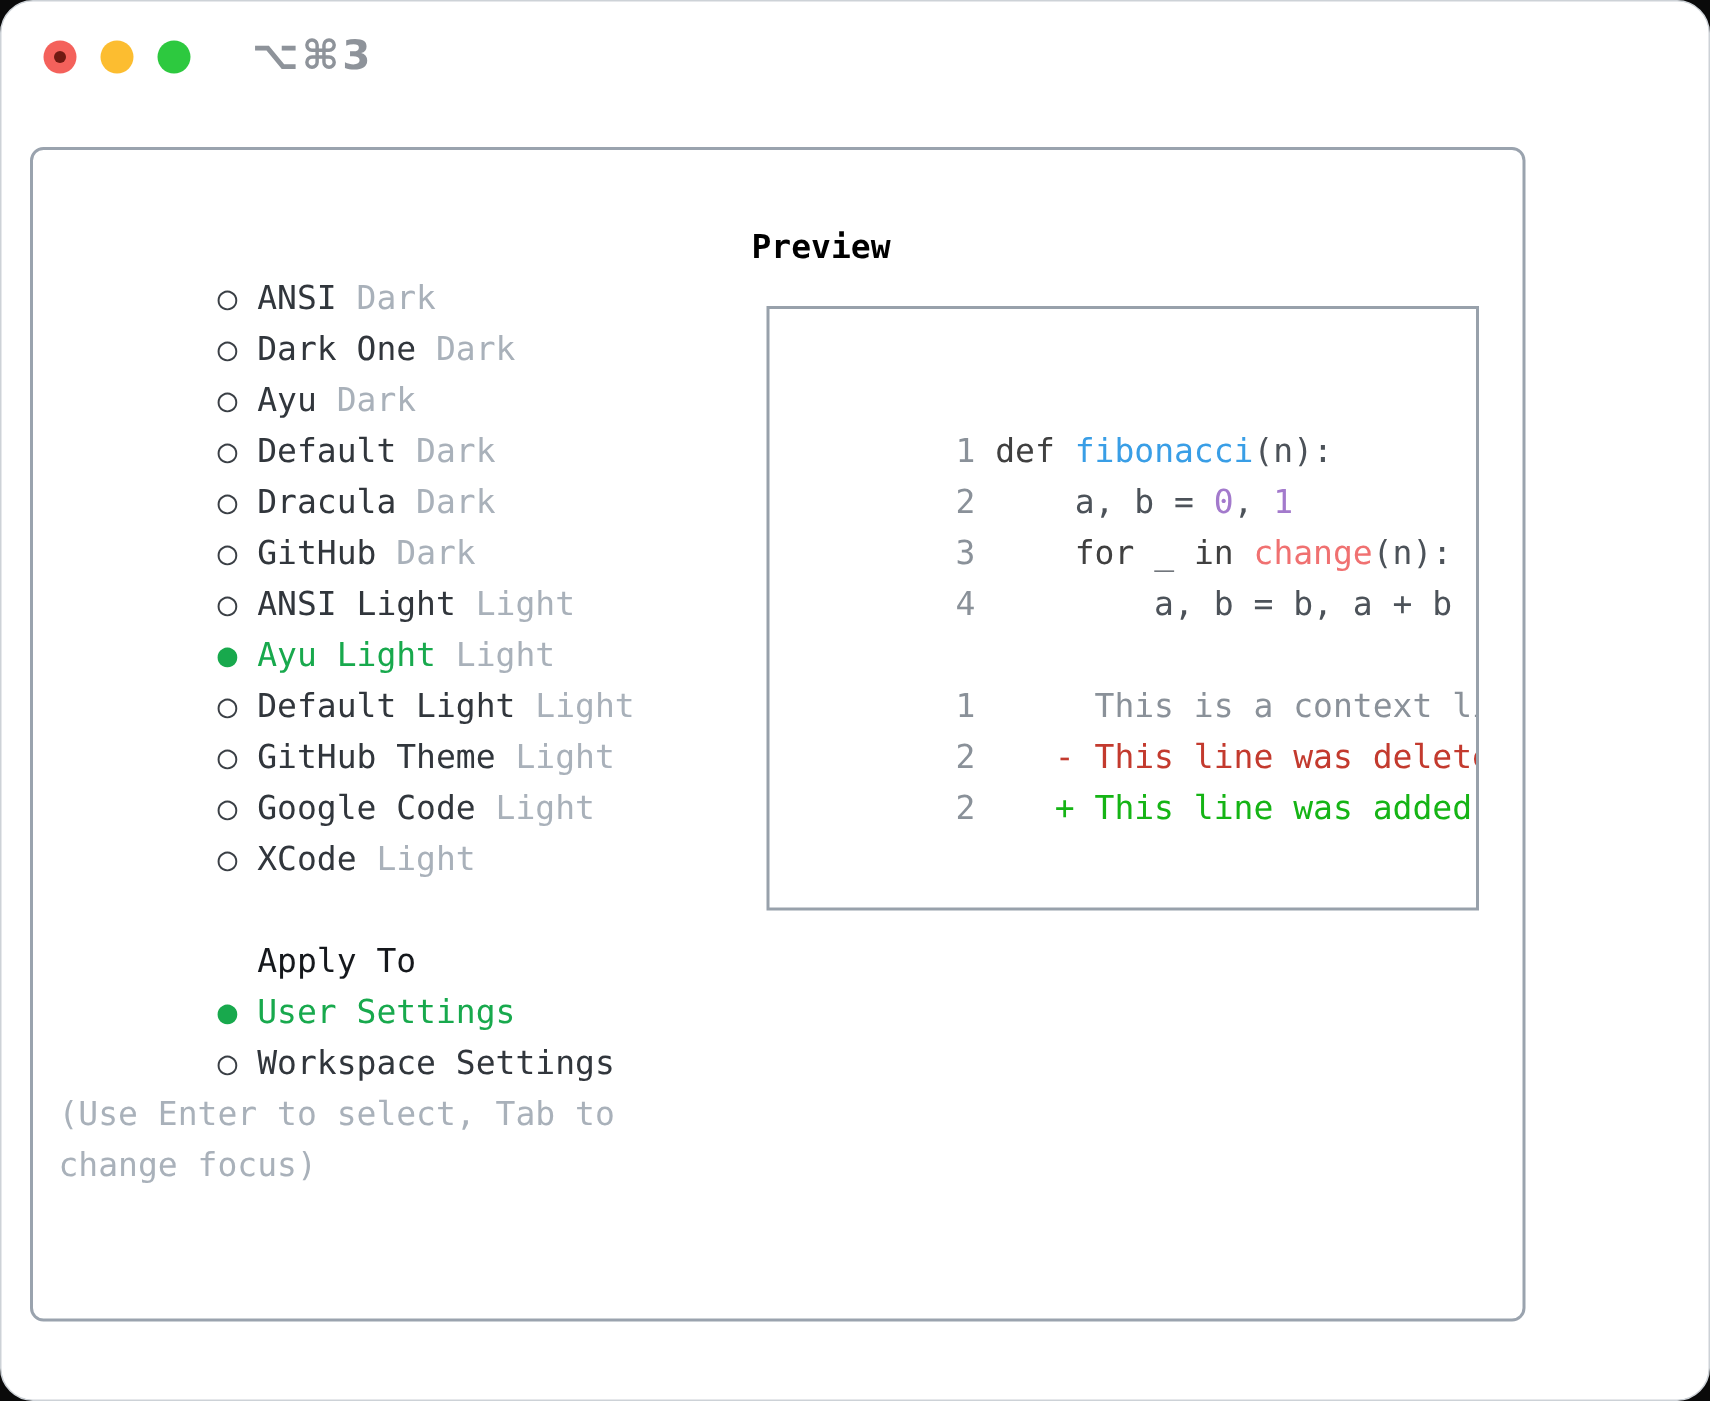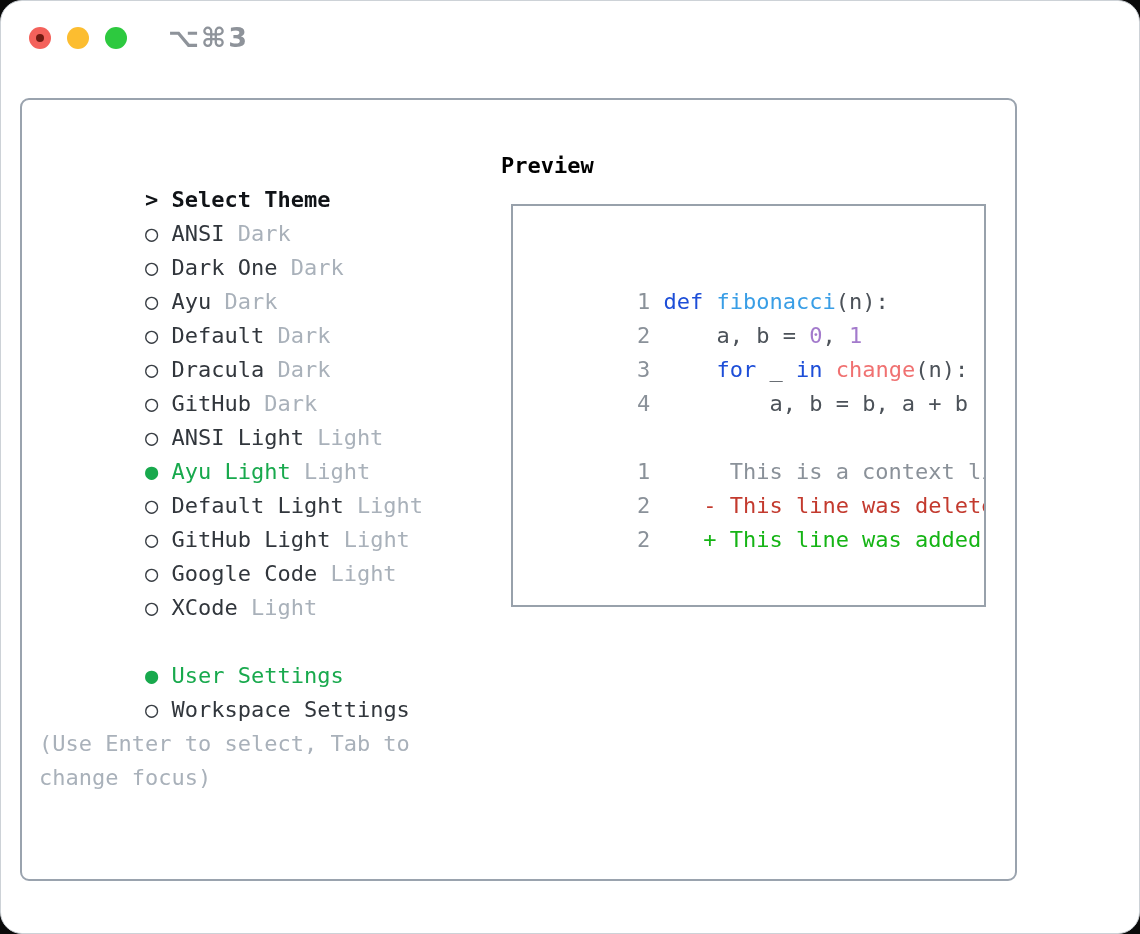--- a/index.html
+++ b/index.html
@@ -41,21 +41,21 @@
     font-size:22px;line-height:34px;font-weight:bold;color:#000000;white-space:pre;
   }
   .preview-box{
     position:absolute;left:489px;top:104px;width:475px;height:403px;
     border:2px solid #98a1ab;background:#fff;box-sizing:border-box;
     padding:45px 0 0 18px;overflow:hidden;
   }
   .cline{height:34px;font-size:22px;line-height:34px;white-space:pre;}
   .ln{display:inline-block;width:2ch;color:#8a9199;}
   .tok{color:#4c5259;}
-  .tok.kw{color:#1d4ed8;}
+  .tok.kw{color:#404040;}
   .tok.fn{color:#399ee6;}
   .tok.builtin{color:#f07171;}
   .tok.num{color:#a37acc;}
   .dpad{display:inline-block;width:3ch;}
   .dmark{display:inline-block;width:2ch;}
   .diff-context{color:#8a9199;}
   .diff-deleted{color:#c33a2e;}
   .diff-added{color:#15b415;}
 </style>
 </head>
@@ -69,23 +69,20 @@
     </div>
     <div class="tl tl-yellow" style="background:#fcbd30;"></div>
     <div class="tl tl-green" style="background:#2dc93f;"></div>
     <div class="title-text">⌥⌘3</div>
   </div>
 
   <div class="content-box">
 
     <div class="left-col">
 
-      <div class="line hdr-row">
-        <span class="marker">&gt;</span><span class="tname">Select Theme</span>
-      </div>
 
       <div class="line">
         <span class="marker">○</span><span class="tname">ANSI</span><span class="ttag">Dark</span>
       </div>
       <div class="line">
         <span class="marker">○</span><span class="tname">Dark One</span><span class="ttag">Dark</span>
       </div>
       <div class="line">
         <span class="marker">○</span><span class="tname">Ayu</span><span class="ttag">Dark</span>
       </div>
@@ -101,31 +98,34 @@
       <div class="line">
         <span class="marker">○</span><span class="tname">ANSI Light</span><span class="ttag">Light</span>
       </div>
       <div class="line selected">
         <span class="marker">●</span><span class="tname">Ayu Light</span><span class="ttag">Light</span>
       </div>
       <div class="line">
         <span class="marker">○</span><span class="tname">Default Light</span><span class="ttag">Light</span>
       </div>
       <div class="line">
-        <span class="marker">○</span><span class="tname">GitHub Light</span><span class="ttag">Light</span>
+        <span class="marker">○</span><span class="tname">GitHub Theme</span><span class="ttag">Light</span>
       </div>
       <div class="line">
         <span class="marker">○</span><span class="tname">Google Code</span><span class="ttag">Light</span>
       </div>
       <div class="line">
         <span class="marker">○</span><span class="tname">XCode</span><span class="ttag">Light</span>
       </div>
 
       <div class="spacer"></div>
 
+      <div class="line apply-hdr">
+        <span class="marker"></span><span class="tname">Apply To</span>
+      </div>
       <div class="line selected">
         <span class="marker">●</span><span class="tname">User Settings</span>
       </div>
       <div class="line">
         <span class="marker">○</span><span class="tname">Workspace Settings</span>
       </div>
 
       <div class="spacer"></div>
 
       <div class="line hint">(Use Enter to select, Tab to</div>

